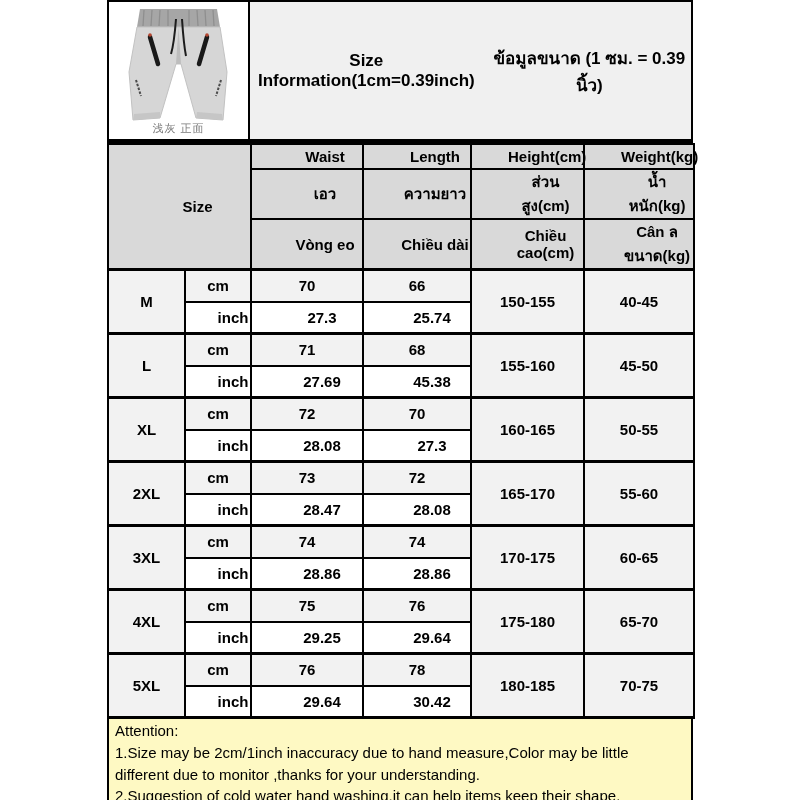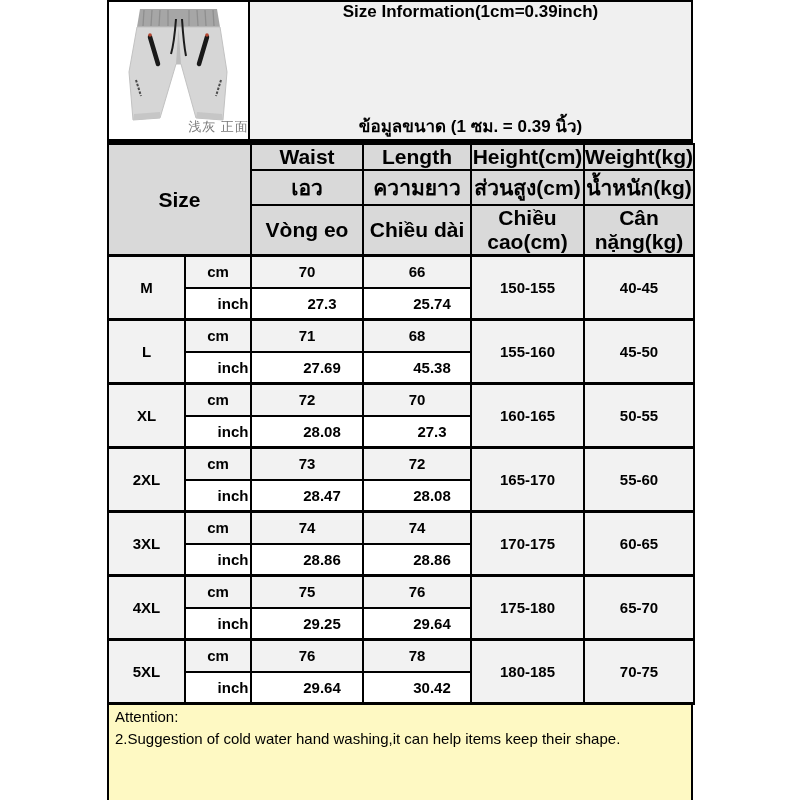--- a/index.html
+++ b/index.html
@@ -24,41 +24,41 @@
     border:2px solid var(--border-color);
     border-bottom:4px solid var(--border-color);
   }
   .photo-cell{
     width:141px;flex:0 0 141px;background:#fff;position:relative;
     border-right:2px solid var(--border-color);
   }
   .photo-cell svg{display:block;margin:2px auto 0 auto;}
   .photo-caption{
     position:absolute;bottom:3px;left:0;width:100%;text-align:center;
-    font-size:13px;color:#7a7a7a;letter-spacing:1px;margin-left:40px;
+    font-size:11px;color:#7a7a7a;letter-spacing:1px;
   }
   .title-cell{
     flex:1;background:var(--title-bg);
-    display:flex;flex-direction:column;justify-content:space-between;align-items:center;
+    display:flex;flex-direction:row;justify-content:space-between;align-items:center;
     gap:5px;font-weight:bold;text-align:center;
   }
   .title-en,.title-vi{font-size:17px;}
   .title-th{font-size:17px;}
 
   
   table.size-table{
     width:586px;border-collapse:collapse;table-layout:fixed;
     border:2px solid var(--border-color);
   }
   table.size-table td{
     border:2px solid var(--border-color);
     text-align:center;vertical-align:middle;
     font-weight:bold;padding:0;
   }
-  tr.hrow td{height:25px;background:var(--header-bg);font-size:21px;}
+  tr.hrow td{height:25px;background:var(--header-bg);font-size:15px;padding-left:36px;}
   td.size-head{background:var(--header-bg);font-size:30px;font-weight:bold;}
   tr.sub td{height:32px;font-size:15px;}
   td.size-label{background:var(--header-bg);font-size:16px;}
   tr.cmrow td{background:var(--subrow-bg);}
   tr.inchrow td{background:#ffffff;padding-left:30px;}
   td.range-cell{background:var(--subrow-bg);font-size:15px;}
   tr.block-start td{border-top:3px solid var(--border-color);margin-top:32px;}
   table.size-table{border-bottom:3px solid var(--border-color);}
 
   
@@ -135,21 +135,21 @@
       <tr class="hrow">
         <td>เอว</td>
         <td>ความยาว</td>
         <td>ส่วนสูง(cm)</td>
         <td>น้ำหนัก(kg)</td>
       </tr>
       <tr class="hrow">
         <td>Vòng eo</td>
         <td>Chiều dài</td>
         <td>Chiều cao(cm)</td>
-        <td>Cân nặng(kg)</td>
+        <td>Cân ลขนาด(kg)</td>
       </tr>
 
       <tr class="sub cmrow block-start">
         <td class="size-label" rowspan="2">M</td>
         <td>cm</td>
         <td>70</td>
         <td>66</td>
         <td class="range-cell" rowspan="2">150-155</td>
         <td class="range-cell" rowspan="2">40-45</td>
       </tr>
@@ -240,18 +240,19 @@
       <tr class="sub inchrow">
         <td>inch</td>
         <td>29.64</td>
         <td>30.42</td>
       </tr>
     </tbody>
   </table>
 
   <div class="attention">
     <div>Attention:</div>
+    <div>1.Size may be 2cm/1inch inaccuracy due to hand measure,Color may be little different due to monitor ,thanks for your understanding.</div>
     <div>2.Suggestion of cold water hand washing,it can help items keep their shape.</div>
   </div>
 
   <div class="bottom-bar"></div>
 
 </div>
 
 </body></html>

